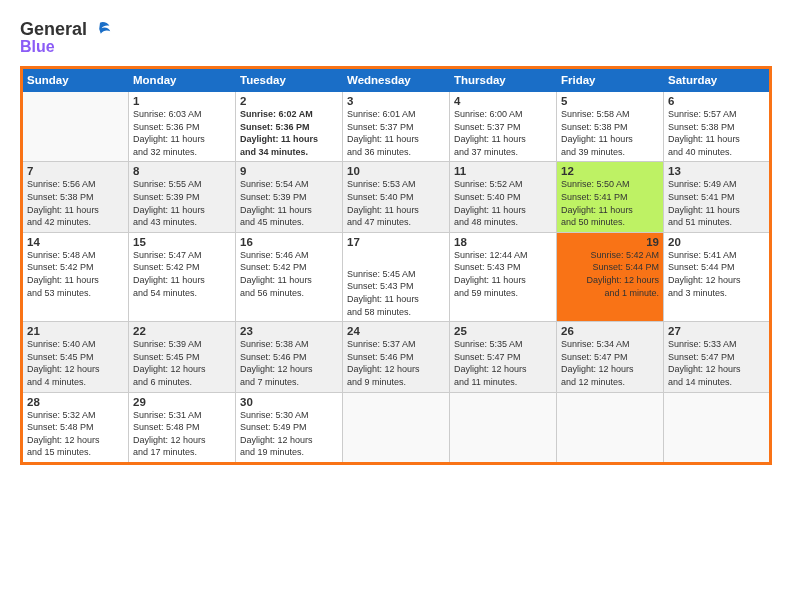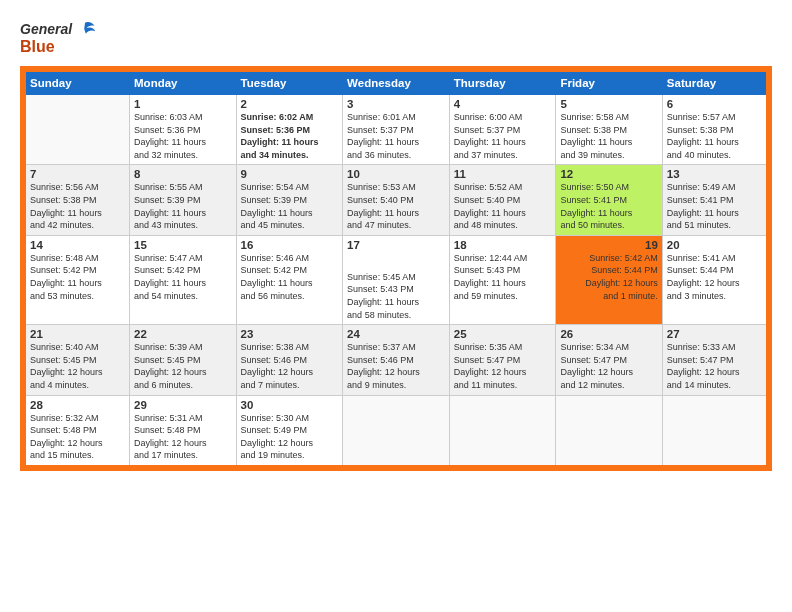--- a/index.html
+++ b/index.html
@@ -23,27 +23,26 @@
       margin-bottom: 10px;
     }
     .logo {
       display: flex;
       flex-direction: column;
       align-items: flex-start;
     }
     .logo-text {
       display: flex;
       align-items: center;
-      font-size: 14px;
+      font-size: 18px;
       font-weight: bold;
       color: #333;
-      font-style: italic;
     }
     .logo-general { color: #333; font-weight: bold; }
-    .logo-blue { color: #c2410c; font-weight: bold; }
+    .logo-blue { color: #8b5cf6; font-weight: bold; }
     .logo-icon {
       width: 22px;
       height: 22px;
       margin-left: 2px;
     }
     .title-block {
       text-align: right;
     }
     .month-title {
       font-size: 32px;
@@ -52,21 +51,21 @@
       line-height: 1.1;
     }
     .location {
       font-size: 13px;
       color: #555;
       margin-top: 2px;
     }
     .calendar {
       width: 100%;
       border-collapse: collapse;
-      border: 6px solid #f97316;
+      border: 3px solid #f97316;
     }
     .calendar th {
       background: #1a6ec7;
       color: #fff;
       font-size: 11.5px;
       font-weight: bold;
       padding: 5px 4px;
       text-align: left;
       border: 1px solid #1a6ec7;
     }

